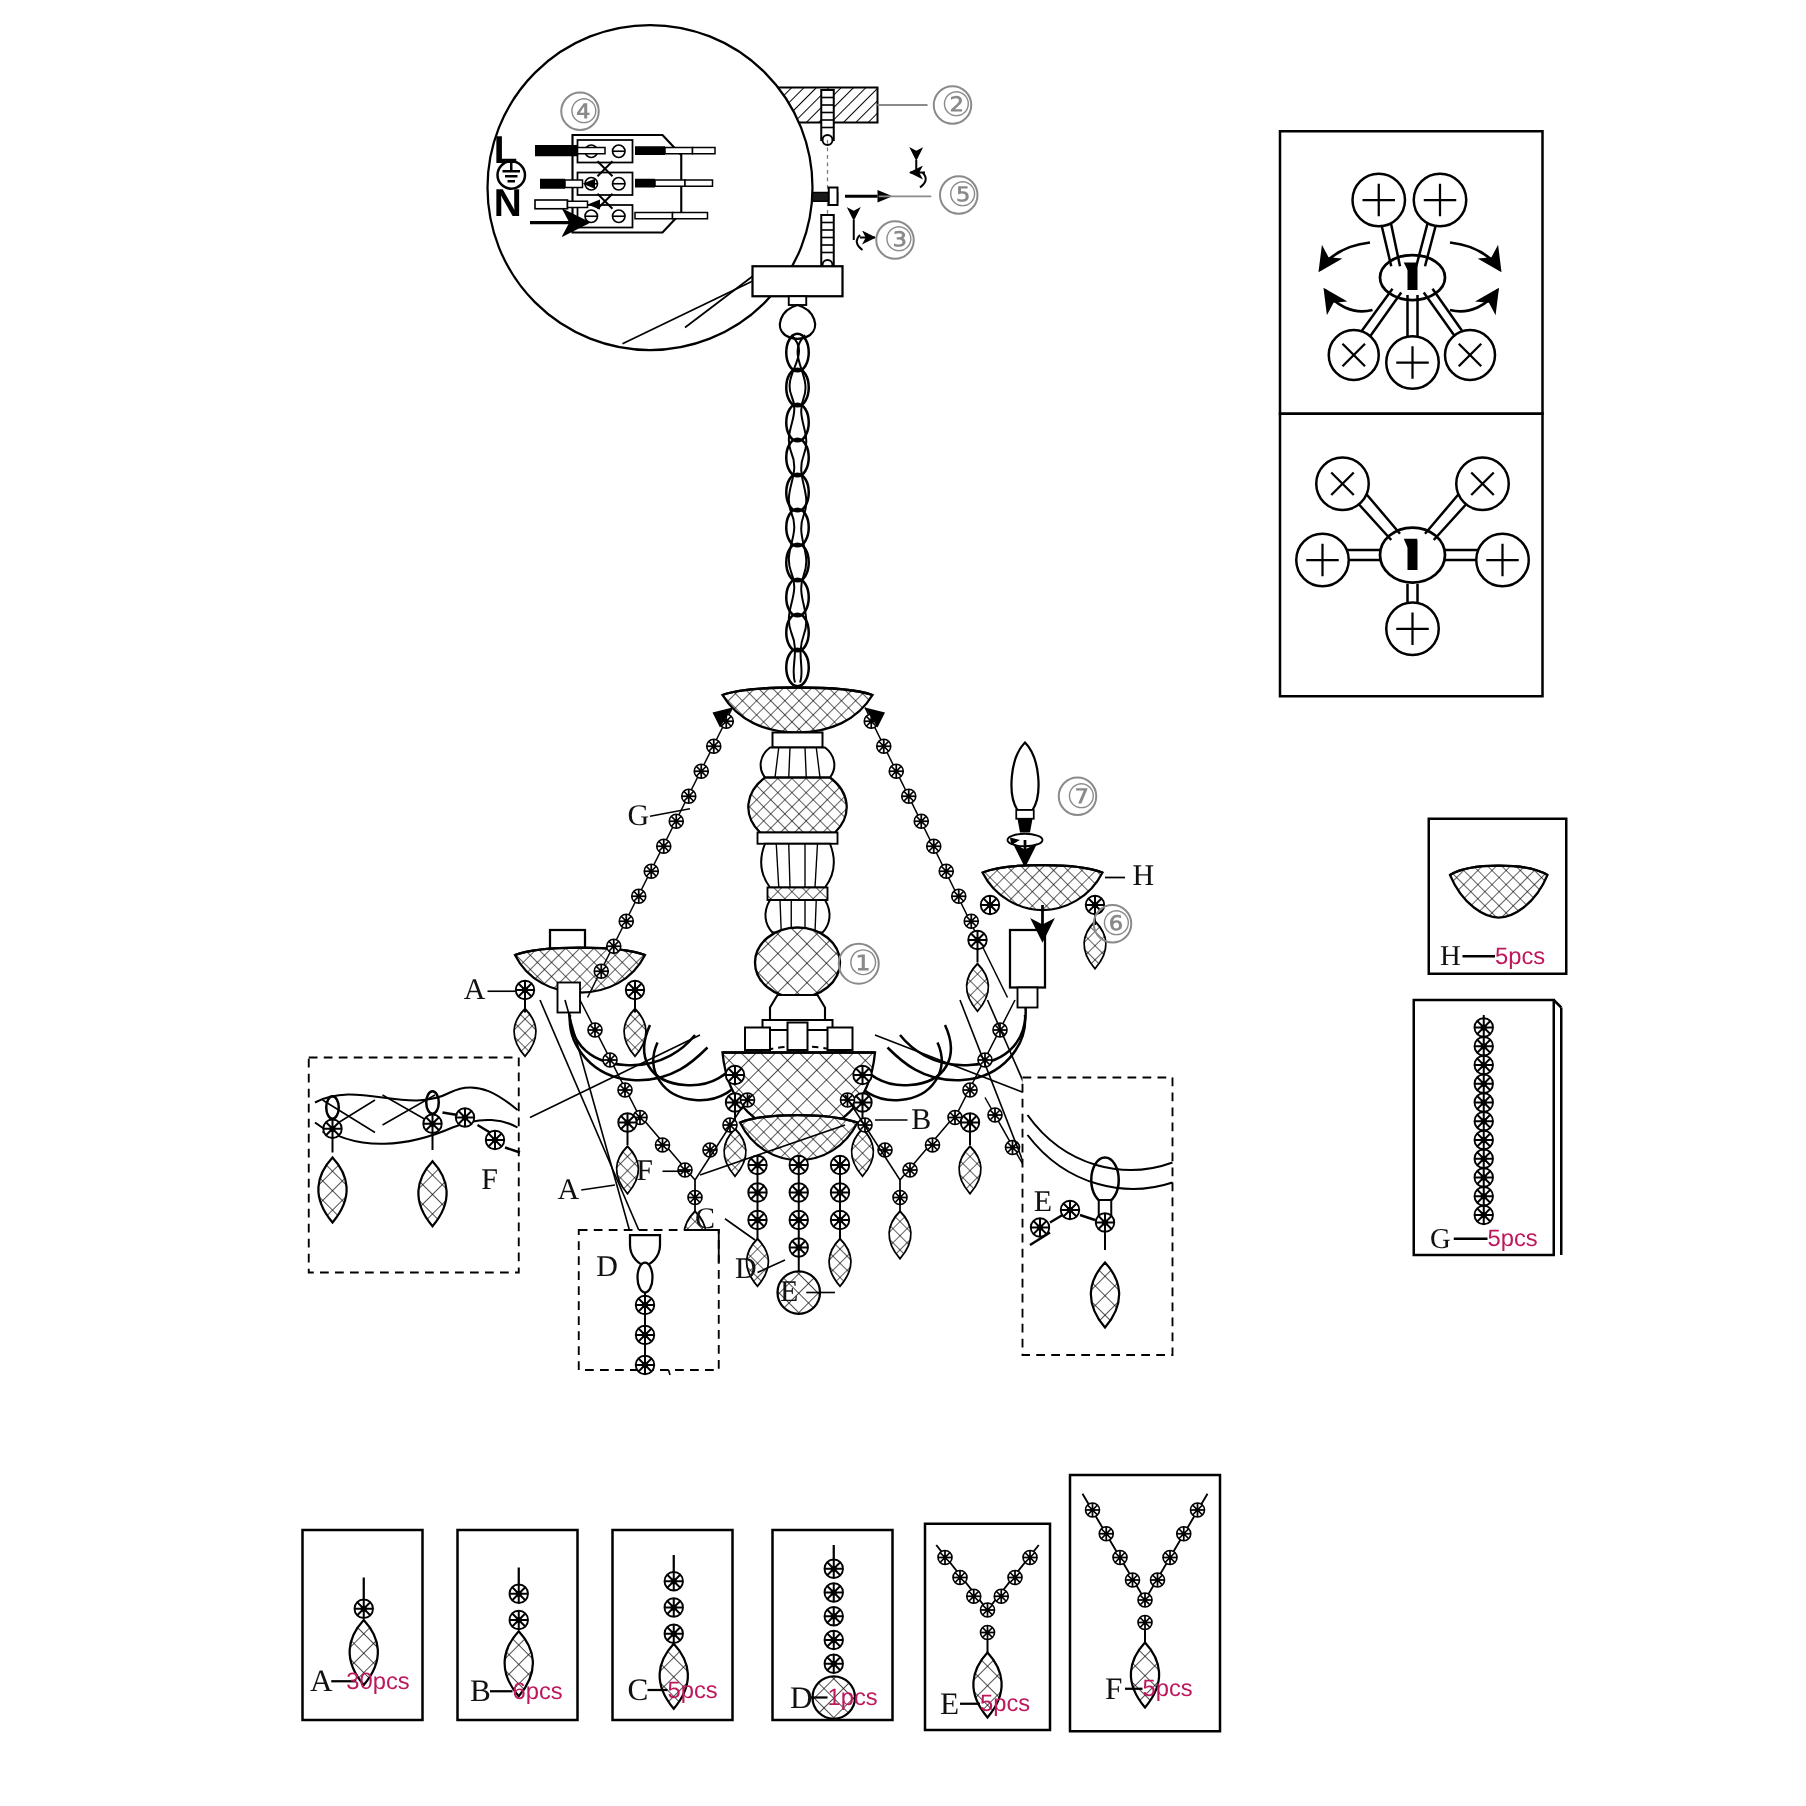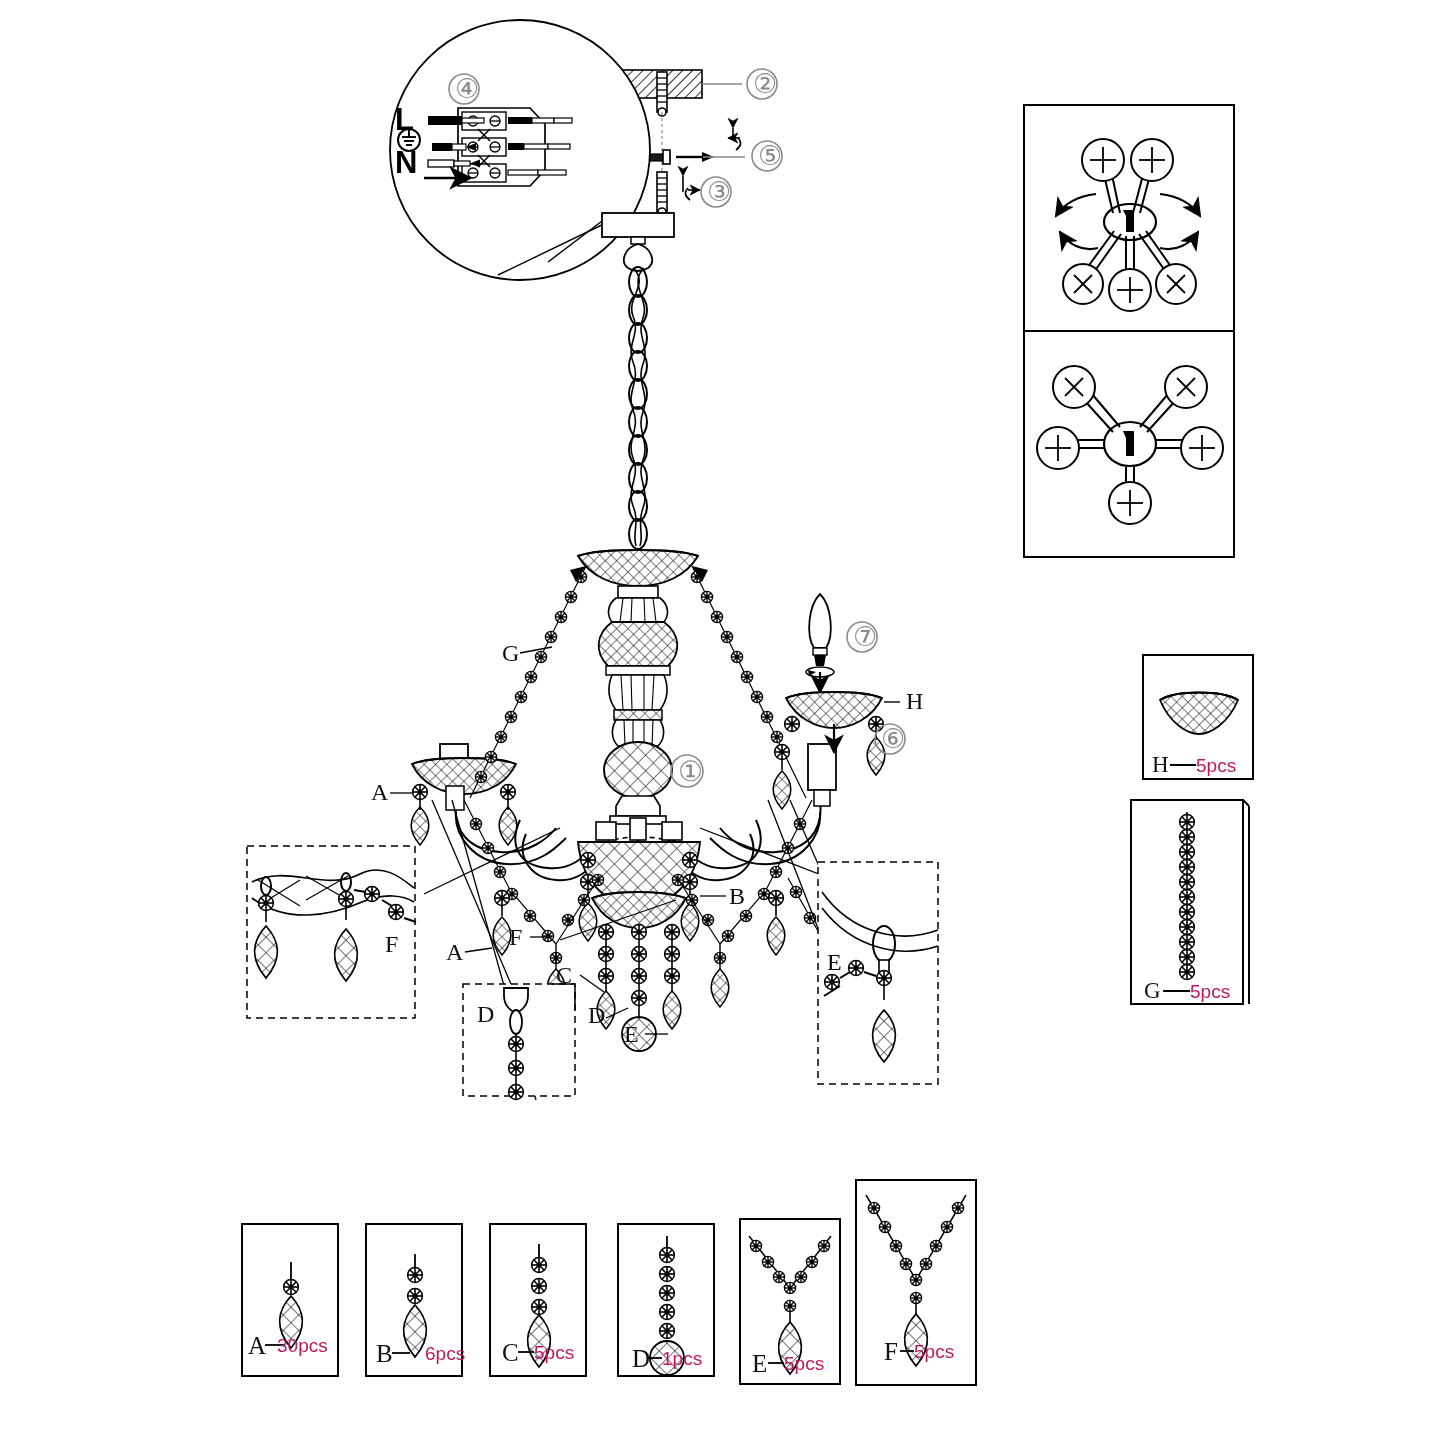--- a/index.html
+++ b/index.html
@@ -1058,21 +1058,21 @@
 
 <div class="lbl" style="left:1152px;top:753px;font-size:23px;">H</div>
 <div class="pcs" style="left:1196px;top:756px;font-size:19px;">5pcs</div>
 <div class="lbl" style="left:1144px;top:979px;font-size:23px;">G</div>
 <div class="pcs" style="left:1190px;top:982px;font-size:19px;">5pcs</div>
 
 <div class="lbl" style="left:248px;top:1333px;font-size:25px;">A</div>
 <div class="pcs" style="left:277px;top:1336px;font-size:19px;">30pcs</div>
 
 <div class="lbl" style="left:376px;top:1341px;font-size:25px;">B</div>
-<div class="pcs" style="left:410px;top:1344px;font-size:19px;margin-left:15px;">6pcs</div>
+<div class="pcs" style="left:410px;top:1344px;font-size:19px;">6pcs</div>
 
 <div class="lbl" style="left:502px;top:1340px;font-size:25px;">C</div>
 <div class="pcs" style="left:534px;top:1343px;font-size:19px;">5pcs</div>
 
 <div class="lbl" style="left:632px;top:1346px;font-size:25px;">D</div>
 <div class="pcs" style="left:662px;top:1349px;font-size:19px;text-align:right;">1pcs</div>
 
 <div class="lbl" style="left:752px;top:1351px;font-size:25px;">E</div>
 <div class="pcs" style="left:784px;top:1354px;font-size:19px;">5pcs</div>
 

